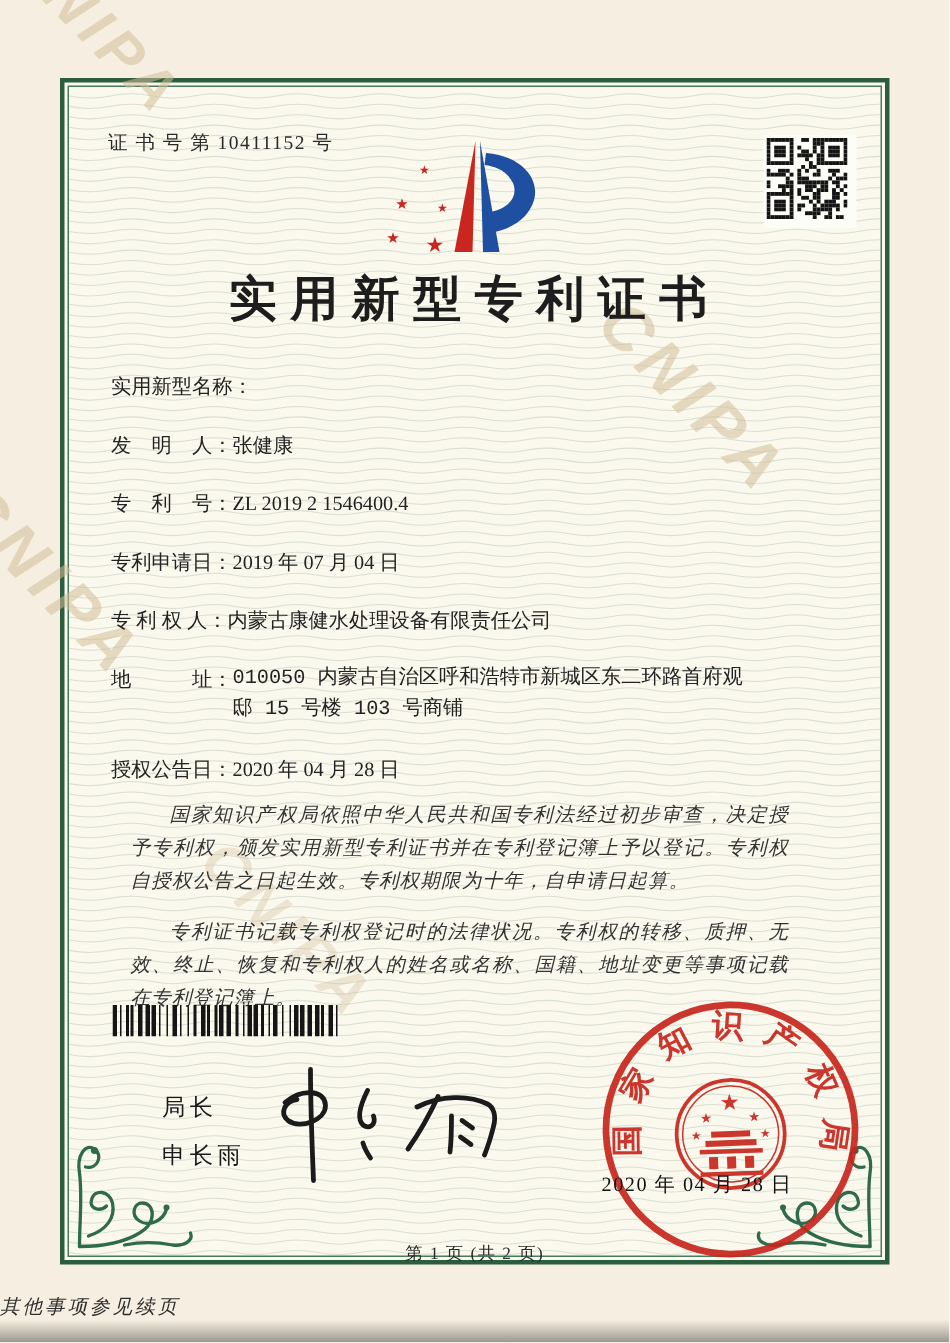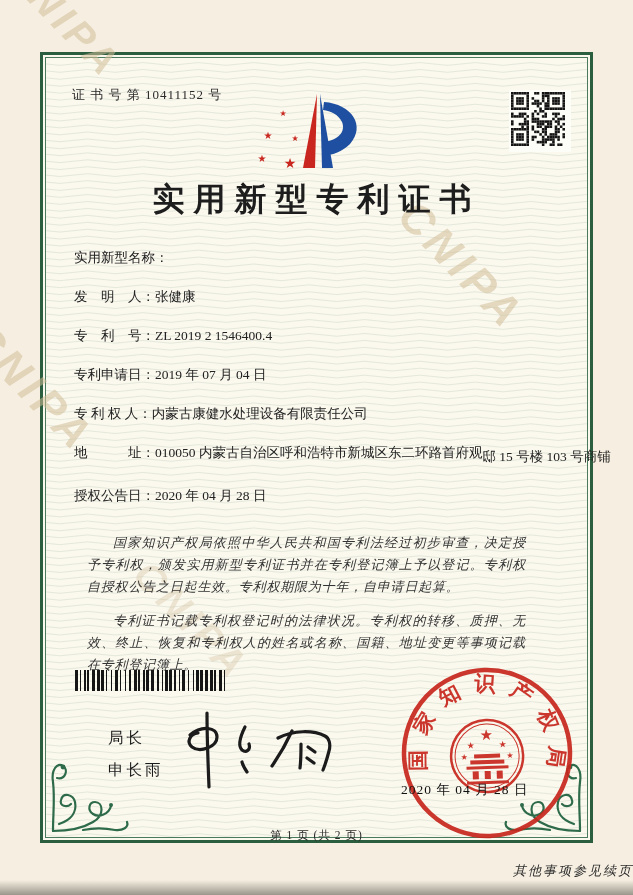--- a/index.html
+++ b/index.html
@@ -36,21 +36,21 @@
   .qr-wrap svg{width:54px;height:54px;display:block;}
   .title{
     position:absolute;left:0;top:178px;width:633px;text-align:center;
     font-size:32px;font-weight:600;letter-spacing:9px;color:#1d1d1d;z-index:3;
   }
   
   .fields{position:absolute;left:74px;top:249px;width:468px;font-size:13.5px;z-index:3;}
   .frow{display:flex;align-items:flex-start;line-height:17px;margin-bottom:22px;}
   .flabel{flex:none;white-space:pre;color:#222;}
   .fvalue{white-space:nowrap;color:#222;}
-  .fvalue-multi{display:flex;flex-direction:row;}
+  .fvalue-multi{display:flex;flex-direction:column;font-family:Liberation Mono, monospace;}
   .vline{display:block;line-height:17px;}
   .vline + .vline{margin-top:4px;}
   .grant-row{display:flex;margin-bottom:0;}
   .pair{display:flex;}
   .pair1{width:233px;flex:none;}
   
   .body-text{
     position:absolute;left:75px;top:520px;width:463px;z-index:3;
     font-size:13px;line-height:22px;letter-spacing:.8px;color:#333;
     font-style:italic;text-align:justify;
@@ -66,21 +66,21 @@
     font-size:15.5px;font-weight:500;letter-spacing:3px;color:#1a1a1a;margin-left:28px;
   }
   .signer-title{top:728px;}
   .signer-name{top:760px;}
   .sign-svg{position:absolute;left:150px;top:693px;width:200px;height:115px;z-index:3;}
   
   .seal{position:absolute;left:398px;top:664px;width:178px;height:178px;z-index:4;opacity:.92;transform:rotate(-2deg);}
   .seal-date{position:absolute;left:401px;top:781px;font-size:13.5px;letter-spacing:1px;color:#111;z-index:5;}
   
   .page-indicator{position:absolute;left:0;top:828px;width:633px;text-align:center;font-size:11.5px;letter-spacing:1px;z-index:3;}
-  .cont-note{position:absolute;left:0;top:862px;width:633px;text-align:right;font-size:13px;font-style:italic;letter-spacing:2px;color:#2e2e2e;z-index:3;}
+  .cont-note{position:absolute;left:0;top:862px;width:633px;text-align:left;font-size:13px;font-style:italic;letter-spacing:2px;color:#2e2e2e;z-index:3;}
   .bottom-shadow{position:absolute;left:0;bottom:0;width:100%;height:15px;
     background:linear-gradient(to bottom,rgba(80,78,70,0),rgba(80,78,70,.55));z-index:6;}
 </style>
 </head>
 <body>
 
 <div class="page">
 
   <div class="wm wm1">CNIPA</div>
   <div class="wm wm2">CNIPA</div>

